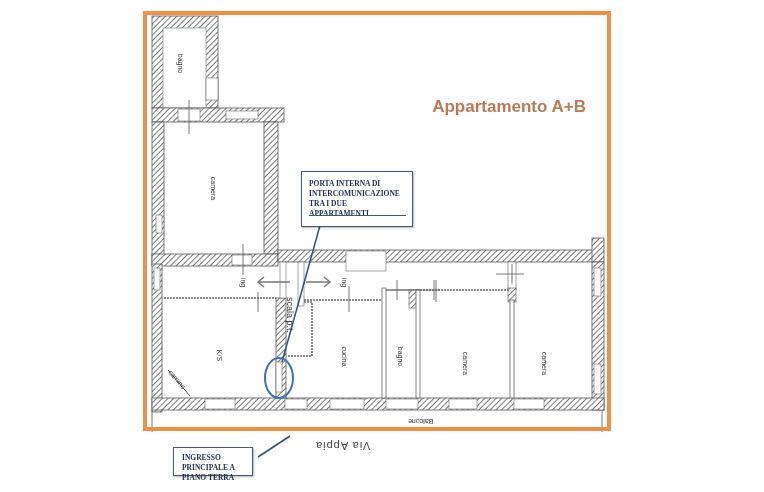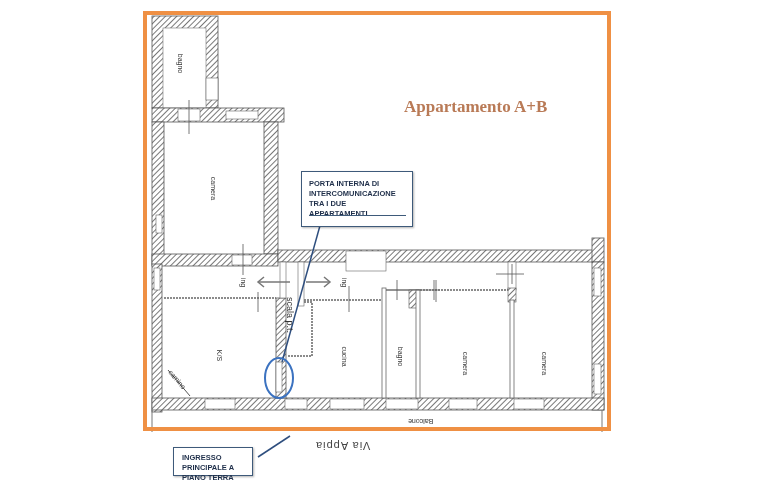--- a/index.html
+++ b/index.html
@@ -1,20 +1,20 @@
 <!DOCTYPE html>
 <html><head>
   <meta charset="utf-8">
   <style>
     html, body { margin: 0; padding: 0; background: #ffffff; }
     body { width: 764px; height: 492px; position: relative; overflow: hidden; font-family: "Liberation Sans", sans-serif; }
     .frame { position: absolute; left: 143px; top: 11px; width: 468px; height: 420px; border: 4px solid #EF9044; box-sizing: border-box; }
     svg.plan { position: absolute; left: 0; top: 0; }
-    .title { position: absolute; left: 404px; top: 94px; width: 182px; text-align: left; color: #B97A56; font-family: Liberation Serif, serif; font-weight: bold; font-size: 17px; line-height: 26px; }
-    .callout { position: absolute; background: #ffffff; border: 1.5px solid #3E5A7A; box-shadow: 1px 1px 2px rgba(0,0,0,0.3); font-family: Liberation Sans, sans-serif; font-weight: bold; color: #1F2F4A; font-size: 7.5px; line-height: 10px; box-sizing: border-box; }
+    .title { position: absolute; left: 404px; top: 94px; width: 182px; text-align: right; color: #B97A56; font-family: Liberation Sans, sans-serif; font-weight: bold; font-size: 17px; line-height: 26px; }
+    .callout { position: absolute; background: #ffffff; border: 1.5px solid #3E5A7A; box-shadow: 1px 1px 2px rgba(0,0,0,0.3); font-family: Liberation Serif, serif; font-weight: bold; color: #1F2F4A; font-size: 7.5px; line-height: 10px; box-sizing: border-box; }
     .callout-door { left: 301px; top: 171px; width: 112px; height: 56px; padding: 7px 6px 0 7px; }
     .callout-door .underline { position: absolute; left: 7px; right: 6px; bottom: 10px; border-top: 1px solid #3E5A7A; }
     .callout-entry { left: 173px; top: 447px; width: 80px; height: 29px; padding: 5px 0 0 8px; }
     .label { position: absolute; font-size: 7px; color: #333; white-space: nowrap; }
     .rot90 { transform: rotate(90deg); transform-origin: center; }
     .rot180 { transform: rotate(180deg); transform-origin: center; }
     .street { position: absolute; left: 315px; top: 440px; font-size: 11px; color: #444; transform: rotate(180deg); letter-spacing: 1px; }
   </style>
 </head>
 <body>

